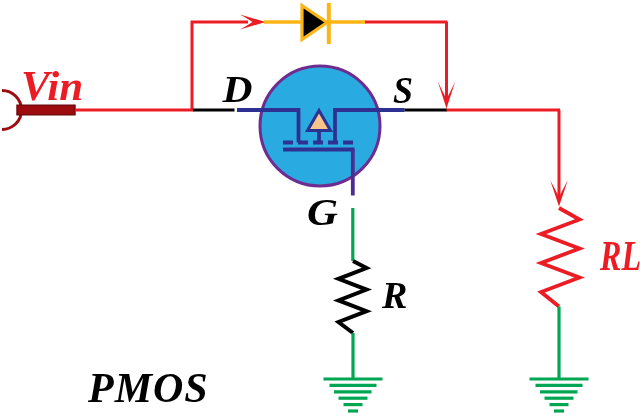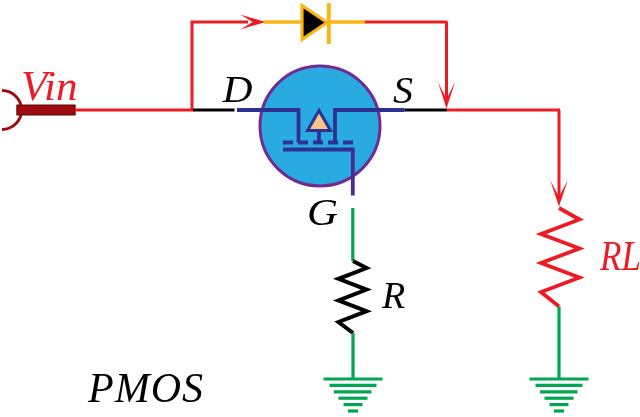--- a/index.html
+++ b/index.html
@@ -8,20 +8,21 @@
     width: 640px;
     height: 417px;
     background: var(--background, #fff);
     overflow: hidden;
     font-family: "Liberation Serif", serif;
   }
   #stage {
     position: relative;
     width: 640px;
     height: 417px;
+    font-weight: bold;
   }
   svg { display: block; }
   .wire-red    { stroke: var(--wire-red); fill: none; }
   .fill-red    { fill: var(--wire-red); stroke: none; }
   .dark-red    { stroke: var(--dark-red); fill: none; }
   .fill-darkred{ fill: var(--dark-red); }
   .wire-yellow { stroke: var(--diode-yellow); fill: none; }
   .wire-black  { stroke: var(--wire-black); fill: none; }
   .wire-green  { stroke: var(--wire-green); fill: none; }
   .indigo      { stroke: var(--symbol-indigo); fill: none; }

